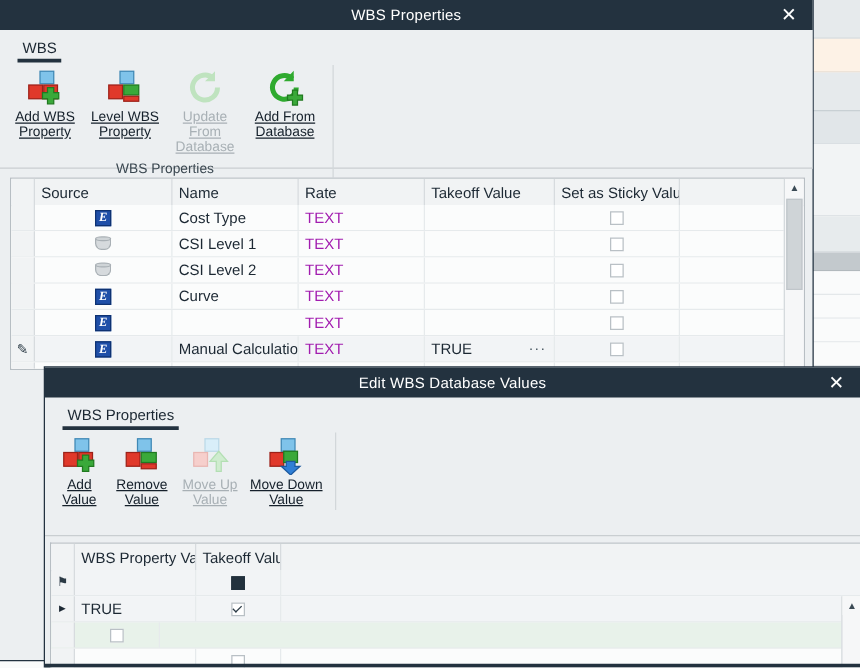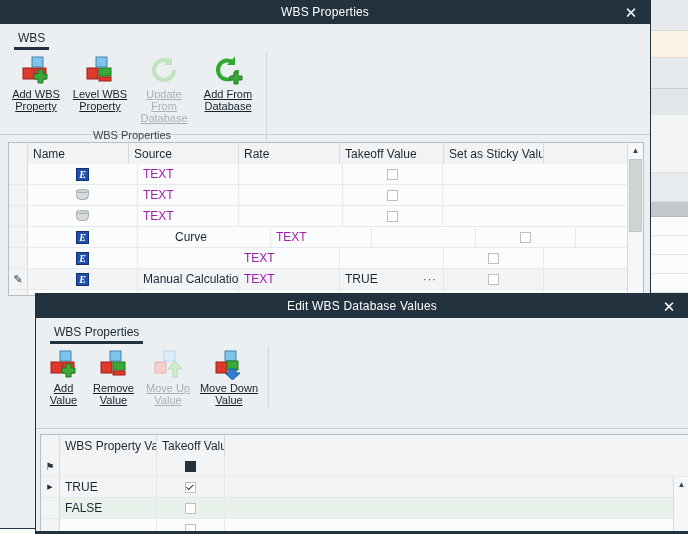--- a/index.html
+++ b/index.html
@@ -178,83 +178,86 @@
         </div>
         <div class="ribgrouplabel">WBS Properties</div>
       </div>
     </div>
   </div>
 
   <div class="gridwrap" style="left:8px;top:142px;width:634px;height:152px;">
 
     <div class="gridhdr">
       <div class="hdr-ind"></div>
+      <div class="gh" style="width:110px">Source</div>
       <div class="gh" style="width:101px">Name</div>
-      <div class="gh" style="width:110px">Source</div>
       <div class="gh" style="width:101px">Rate</div>
       <div class="gh" style="width:104px">Takeoff Value</div>
       <div class="gh" style="width:100px">Set as Sticky Value</div>
       <div class="gh" style="flex:1"></div>
     </div>
 
     <div id="wbs-rows" style="position:absolute;top:21px;left:0;right:15px;bottom:0;overflow:hidden;">
         <div class="gridrow">
           <div class="indcol"></div>
           <div class="gc center" style="width: 110px;">
             <span class="eicon">E</span>
           </div>
+          <div class="gc" style="width: 101px;">Cost Type</div>
           <div class="gc muted" style="width: 101px;">TEXT</div>
           <div class="gc" style="width: 104px; justify-content: space-between; padding-right: 6px;">
             <span></span>
           </div>
           <div class="gc center" style="width: 100px;">
             <span class="cbx"></span>
           </div>
           <div class="gc" style="flex: 1 1 0%;"></div>
         </div>
         <div class="gridrow">
           <div class="indcol"></div>
           <div class="gc center" style="width: 110px;">
             <span class="dbicon">
               <i class="body"></i>
               <i class="top"></i>
             </span>
           </div>
+          <div class="gc" style="width: 101px;">CSI Level 1</div>
           <div class="gc muted" style="width: 101px;">TEXT</div>
           <div class="gc" style="width: 104px; justify-content: space-between; padding-right: 6px;">
             <span></span>
           </div>
           <div class="gc center" style="width: 100px;">
             <span class="cbx"></span>
           </div>
           <div class="gc" style="flex: 1 1 0%;"></div>
         </div>
         <div class="gridrow">
           <div class="indcol"></div>
           <div class="gc center" style="width: 110px;">
             <span class="dbicon">
               <i class="body"></i>
               <i class="top"></i>
             </span>
           </div>
+          <div class="gc" style="width: 101px;">CSI Level 2</div>
           <div class="gc muted" style="width: 101px;">TEXT</div>
           <div class="gc" style="width: 104px; justify-content: space-between; padding-right: 6px;">
             <span></span>
           </div>
           <div class="gc center" style="width: 100px;">
             <span class="cbx"></span>
           </div>
           <div class="gc" style="flex: 1 1 0%;"></div>
         </div>
         <div class="gridrow">
           <div class="indcol"></div>
           <div class="gc center" style="width: 110px;">
             <span class="eicon">E</span>
           </div>
-          <div class="gc" style="width: 101px; margin-left: 32px;">Curve</div>
+          <div class="gc" style="width: 101px;">Curve</div>
           <div class="gc muted" style="width: 101px;">TEXT</div>
           <div class="gc" style="width: 104px; justify-content: space-between; padding-right: 6px;">
             <span></span>
           </div>
           <div class="gc center" style="width: 100px;">
             <span class="cbx"></span>
           </div>
           <div class="gc" style="flex: 1 1 0%;"></div>
         </div>
         <div class="gridrow">
@@ -404,21 +407,20 @@
             <span style="font-size: 7px; color: rgb(28, 40, 51);">▶</span>
           </div>
           <div class="gc" style="width: 97px;">TRUE</div>
           <div class="gc center" style="width: 68px;">
             <span class="cbx checked"></span>
           </div>
           <div class="gc" style="flex: 1 1 0%;"></div>
         </div>
         <div class="gridrow greenrow">
           <div class="indcol"></div>
-          <div class="gc" style="width: 97px;">FALSE</div>
           <div class="gc center" style="width: 68px;">
             <span class="cbx"></span>
           </div>
           <div class="gc" style="flex: 1 1 0%;"></div>
         </div>
         <div class="gridrow">
           <div class="indcol"></div>
           <div class="gc" style="width: 97px;"></div>
           <div class="gc center" style="width: 68px;">
             <span class="cbx"></span>

